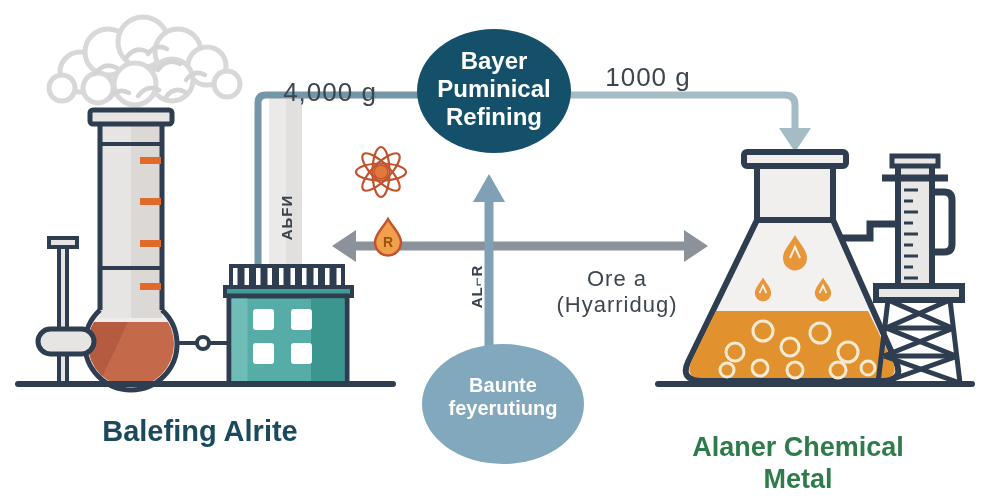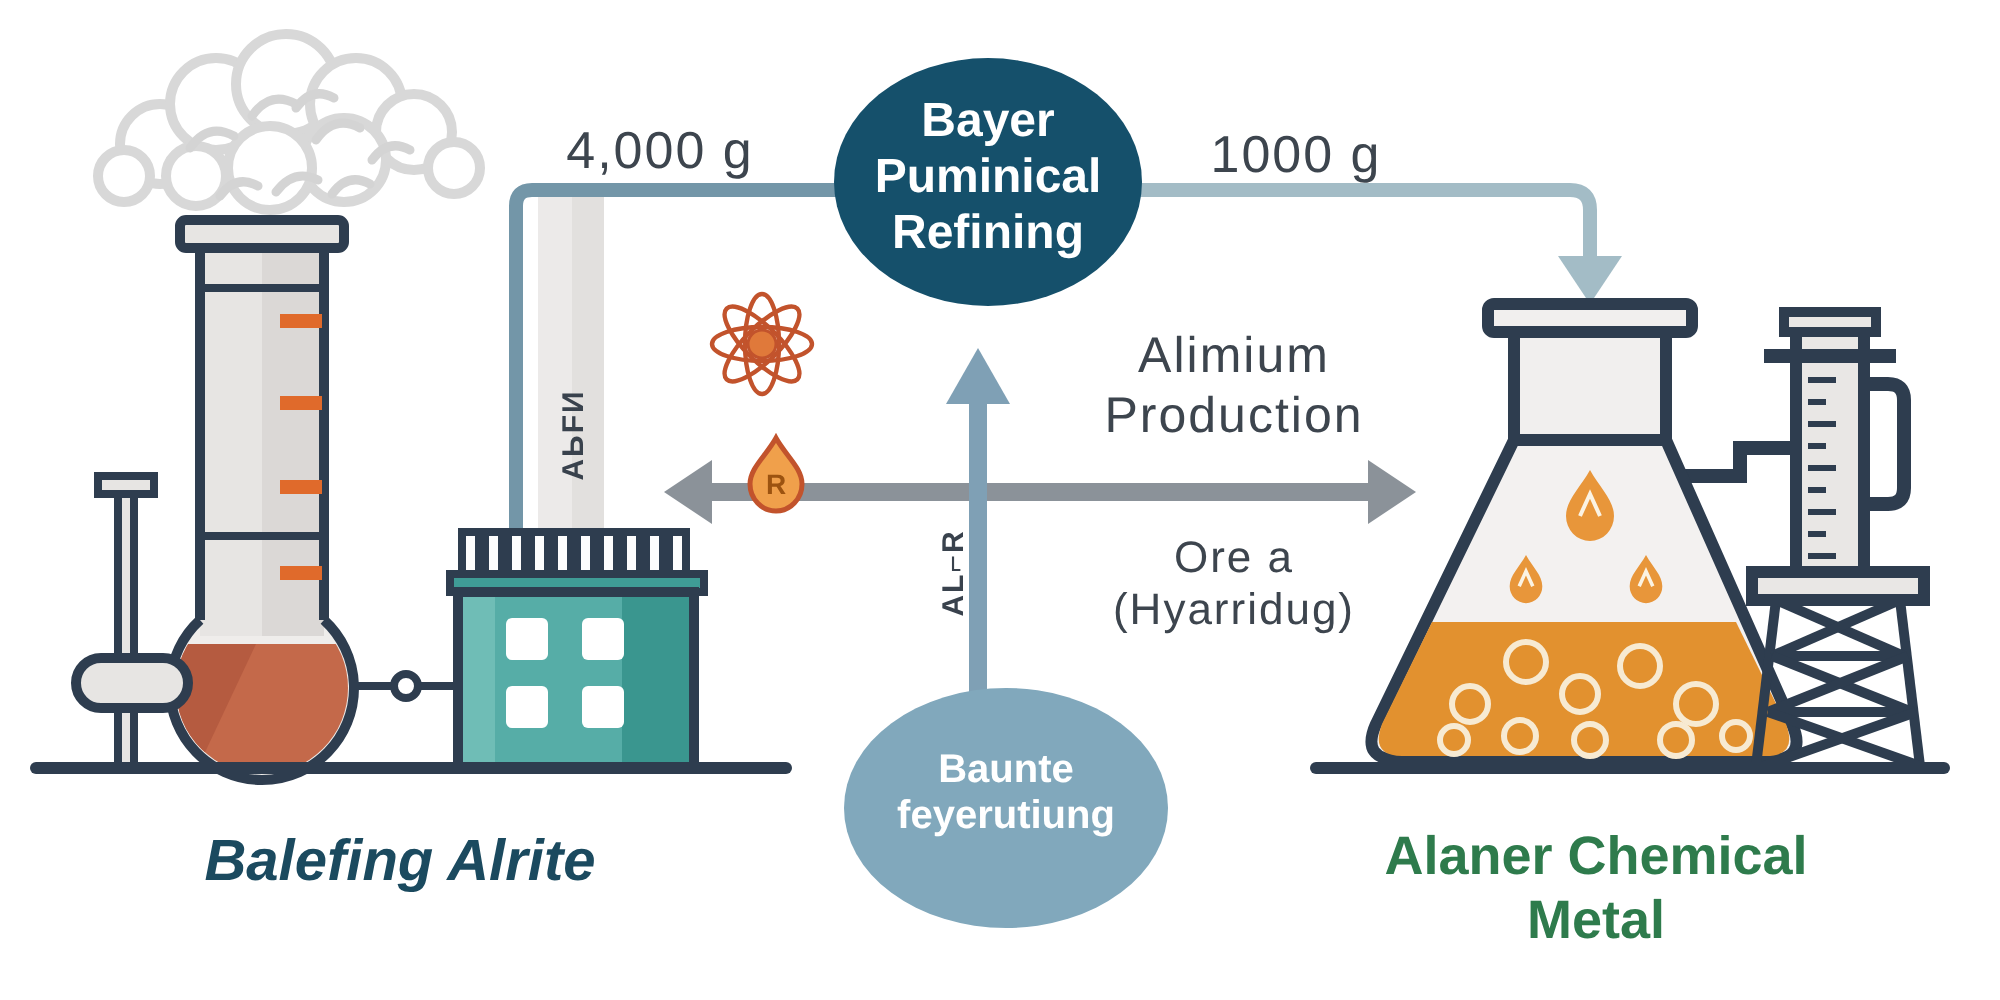--- a/index.html
+++ b/index.html
@@ -225,36 +225,34 @@
   <line x1="658" y1="384" x2="972" y2="384" stroke="#2e3d4f" stroke-width="6" stroke-linecap="round"></line>
 </svg>
 
 <div class="txt node-text" style="left:414px;top:47px;width:160px;font-size:24px;">Bayer
 Puminical
 Refining</div>
 
 <div class="txt node-text" style="left:423px;top:374px;width:160px;font-size:20px;">Baunte
 feyerutiung</div>
 
-<div class="txt gray-label" style="left:270px;top:60px;width:120px;">4,000 g</div>
+<div class="txt gray-label" style="left:270px;top:77px;width:120px;">4,000 g</div>
 
 <div class="txt gray-label" style="left:588px;top:62px;width:120px;">1000 g</div>
 
-<div class="txt gray-label" style="left:537px;top:163px;width:160px;font-size:25px;">Alimium
-Production</div>
 
 <div class="txt gray-label" style="left:537px;top:266px;width:160px;font-size:22px;">Ore a
 (Hyarridug)</div>
 
 <div class="vwrap" style="left:252px;top:182px;">
   <span class="vtext">AЬFИ</span>
 </div>
 
 <div class="vwrap" style="left:442px;top:251px;">
   <span class="vtext">AL⌐R</span>
 </div>
 
-<div class="txt caption-left" style="left:75px;top:415px;width:250px;font-style:italic;">Balefing Alrite</div>
-
-<div class="txt caption-right" style="left:673px;top:413px;width:250px;text-align:center;">Alaner Chemical
+<div class="txt caption-left" style="left:75px;top:415px;width:250px;">Balefing Alrite</div>
+
+<div class="txt caption-right" style="left:673px;top:432px;width:250px;text-align:center;">Alaner Chemical
 Metal</div>
 
 </div>
 
 </body></html>

